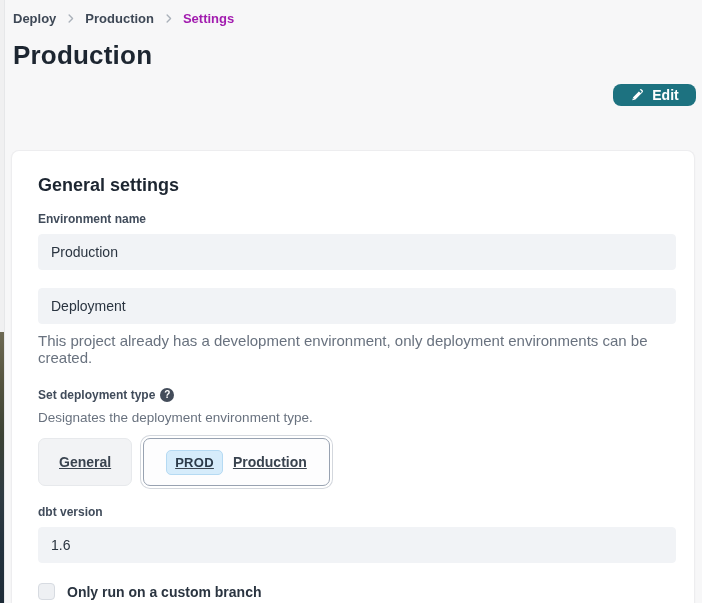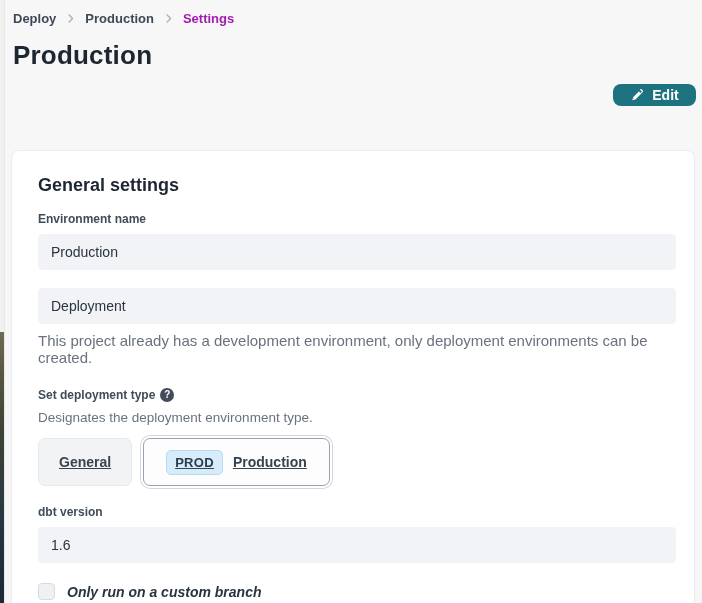--- a/index.html
+++ b/index.html
@@ -134,21 +134,21 @@
   .prod-badge {
     background: #d6ecfb;
     border: 1px solid #b5daf3;
     color: #2c3b4a;
     font-size: 13px; font-weight: 700;
     padding: 4px 8px; border-radius: 5px;
     letter-spacing: .3px;
   }
 
   
-  .checkbox-row { display: flex; align-items: center; gap: 12px; margin-top: 20px; font-style: italic; }
+  .checkbox-row { display: flex; align-items: center; gap: 12px; margin-top: 20px; }
   .checkbox {
     width: 17px; height: 17px;
     background: #eef0f3;
     border: 1px solid #d7dbe1;
     border-radius: 4px;
     cursor: pointer;
   }
   .checkbox-label { font-size: 14px; font-weight: 700; color: #2a3440; }
 </style>
 </head>

